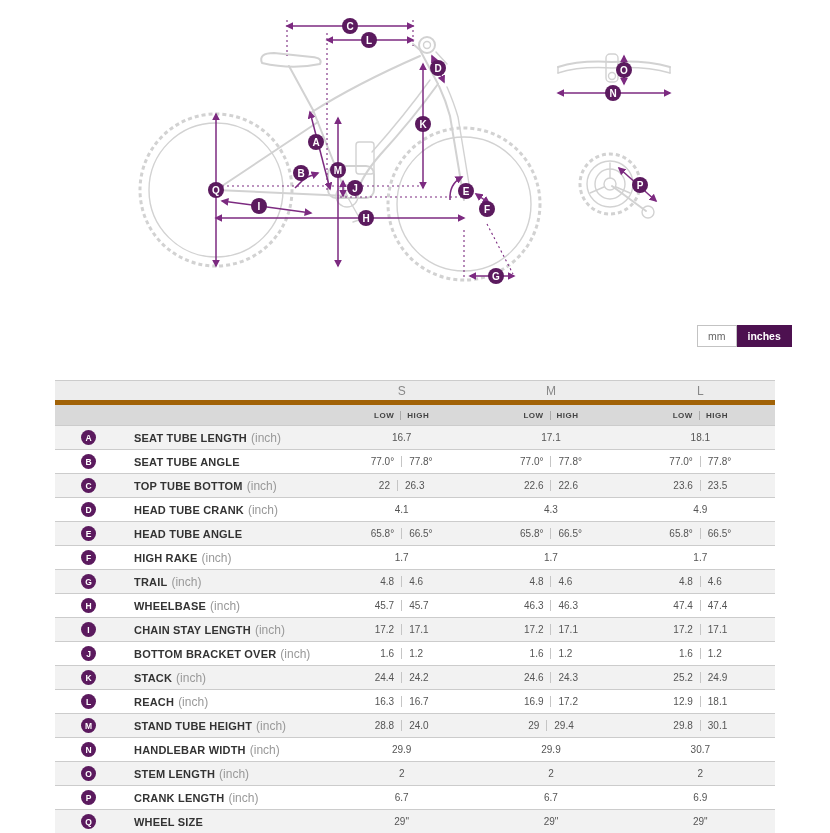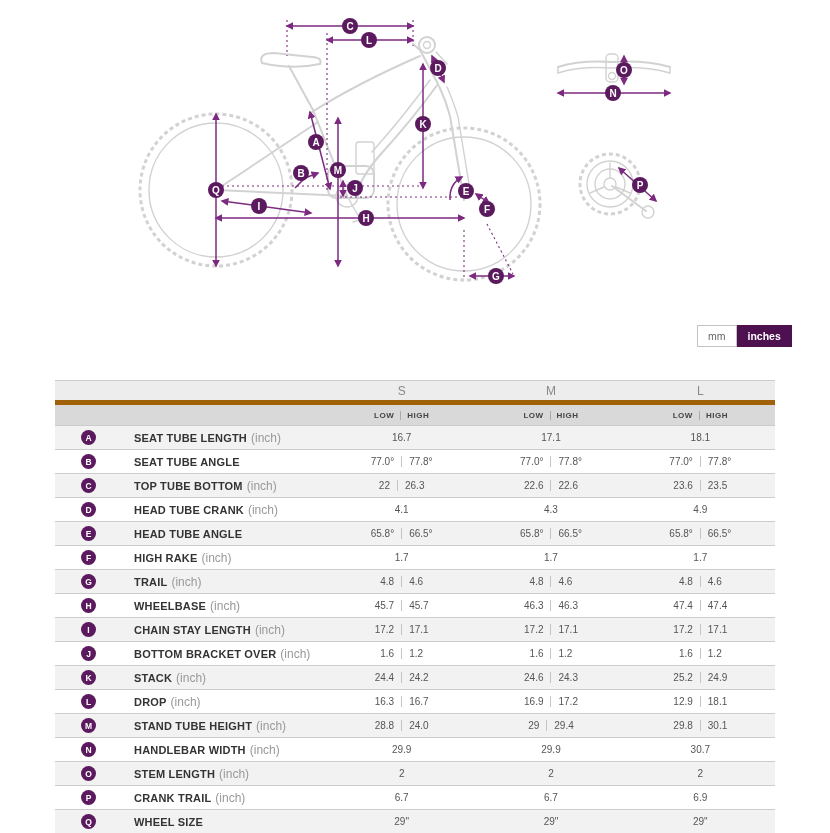--- a/index.html
+++ b/index.html
@@ -469,21 +469,21 @@
     <div class="val-cell">
             <span class="v">25.2</span>
             <span class="vsep"></span>
             <span class="v">24.9</span>
           </div>
   </div>
 
   <div class="trow trow-grid">
     <div class="label-cell">
       <span class="badge">L</span>
-      <span class="row-label">DROP</span>
+      <span class="row-label">REACH</span>
       <span class="row-unit">(inch)</span>
     </div>
     <div class="val-cell">
             <span class="v">16.3</span>
             <span class="vsep"></span>
             <span class="v">16.7</span>
           </div>
     <div class="val-cell">
             <span class="v">16.9</span>
             <span class="vsep"></span>
@@ -549,21 +549,21 @@
             <span class="v">2</span>
           </div>
     <div class="val-cell">
             <span class="v">2</span>
           </div>
   </div>
 
   <div class="trow trow-grid">
     <div class="label-cell">
       <span class="badge">P</span>
-      <span class="row-label">CRANK TRAIL</span>
+      <span class="row-label">CRANK LENGTH</span>
       <span class="row-unit">(inch)</span>
     </div>
     <div class="val-cell">
             <span class="v">6.7</span>
           </div>
     <div class="val-cell">
             <span class="v">6.7</span>
           </div>
     <div class="val-cell">
             <span class="v">6.9</span>

